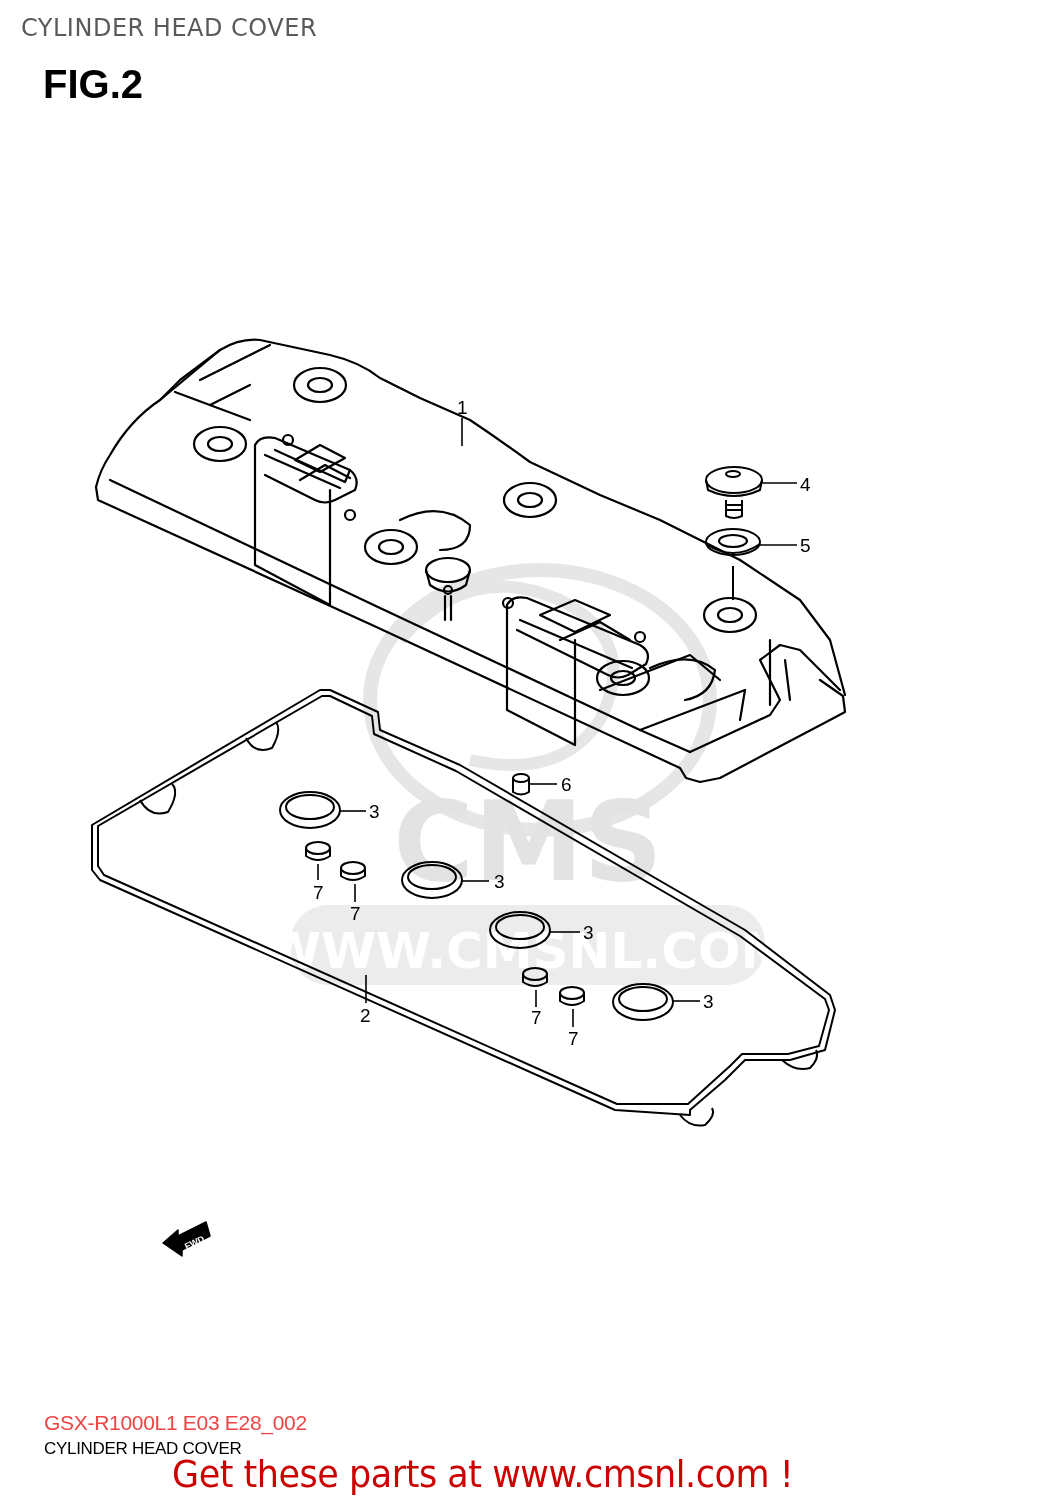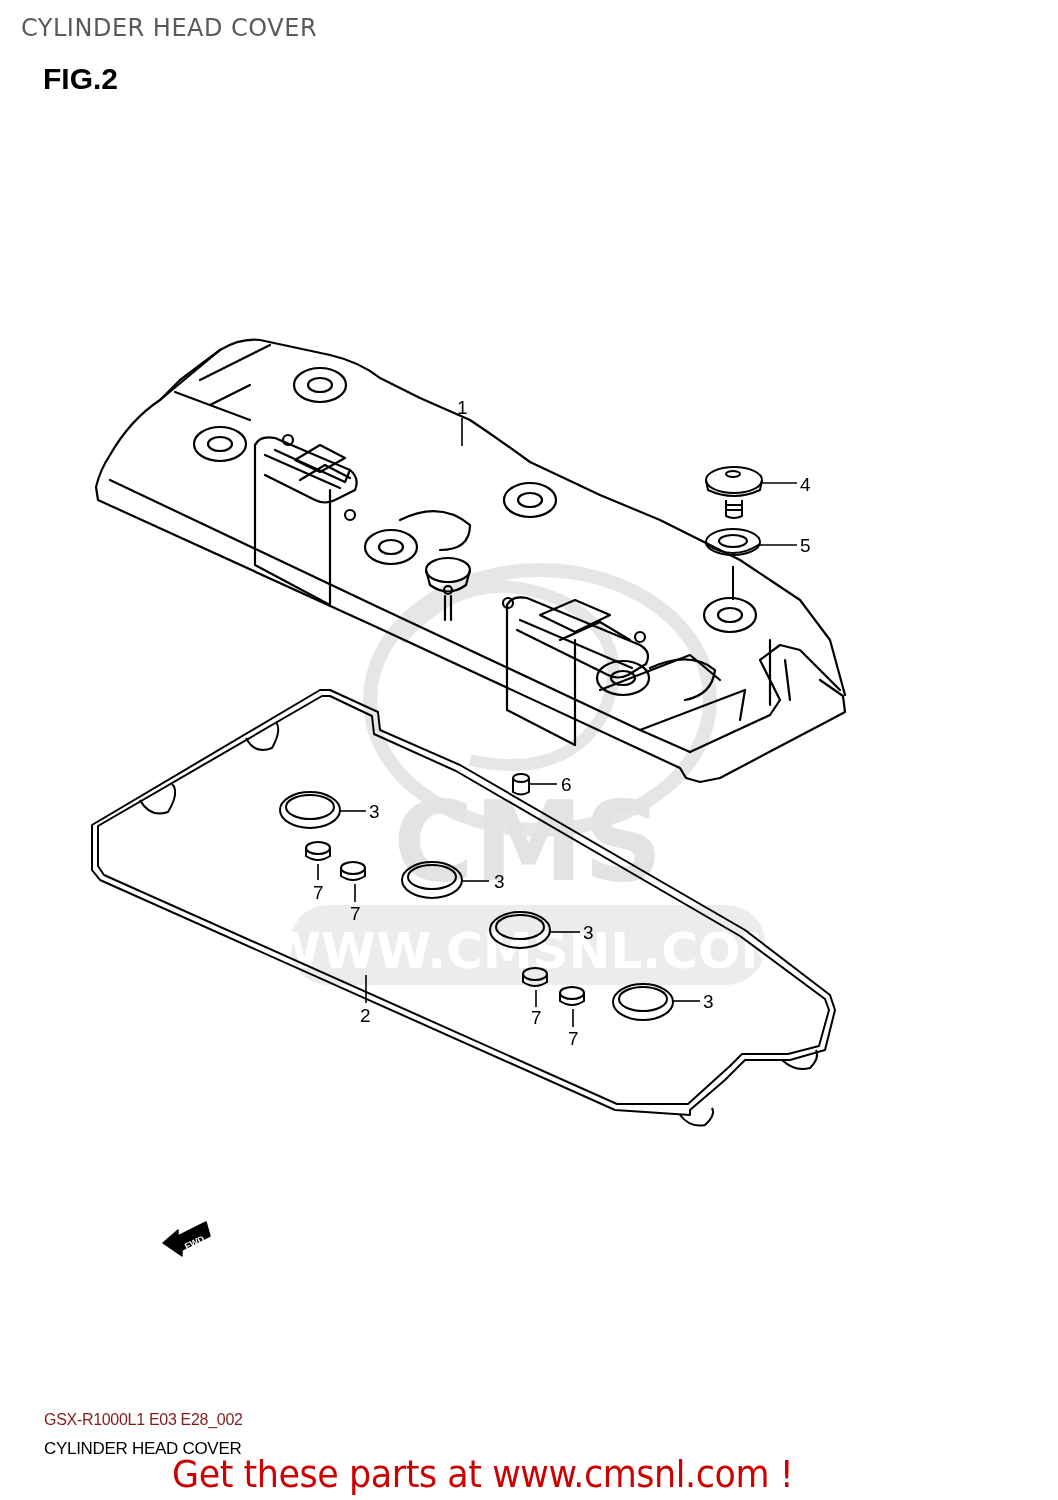--- a/index.html
+++ b/index.html
@@ -1,21 +1,21 @@
 <!DOCTYPE html>
 <html><head>
 <meta charset="utf-8">
 <style>
   html, body { margin: 0; padding: 0; background: #ffffff; }
   body { width: 1058px; height: 1500px; position: relative; overflow: hidden; font-family: "Liberation Sans", sans-serif; }
   .page-title { position: absolute; left: 21px; top: 14px; font-size: 24px; color: #5a5a5a; letter-spacing: 0.5px; font-family: "DejaVu Sans", sans-serif; }
-  .fig-label { position: absolute; left: 43px; top: 62px; font-size: 30px; font-weight: bold; color: #000; font-family: "Liberation Sans", sans-serif; }
+  .fig-label { position: absolute; left: 43px; top: 62px; font-size: 40px; font-weight: bold; color: #000; font-family: "Liberation Sans", sans-serif; }
   .diagram { position: absolute; left: 0; top: 0; width: 1058px; height: 1500px; }
   .callout { font-family: "Liberation Sans", sans-serif; font-size: 19px; fill: #000; }
-  .footer-code { position: absolute; left: 44px; top: 1411px; font-size: 16px; color: #7f1d1d; font-family: "Liberation Sans", sans-serif; letter-spacing: -0.3px; }
+  .footer-code { position: absolute; left: 44px; top: 1411px; font-size: 21px; color: #ef4444; font-family: "Liberation Sans", sans-serif; letter-spacing: -0.3px; }
   .footer-title { position: absolute; left: 44px; top: 1439px; font-size: 17px; color: #000; font-family: "Liberation Sans", sans-serif; letter-spacing: -0.3px; }
   .promo { position: absolute; left: 172px; top: 1452px; font-size: 38px; color: #cc0000; font-family: "DejaVu Sans", sans-serif; white-space: nowrap; letter-spacing: -0.5px; transform: scaleX(0.92); transform-origin: left top; }
   .watermark-text { font-family: "DejaVu Sans", sans-serif; font-weight: bold; fill: #e3e3e3; }
 </style>
 </head>
 <body>
 
 <div class="page-title">CYLINDER HEAD COVER</div>
 <div class="fig-label">FIG.2</div>
 

